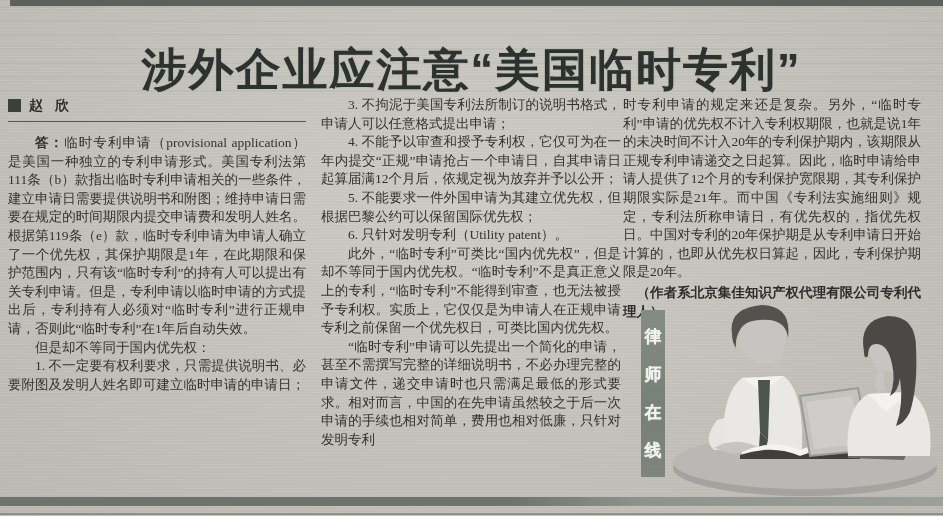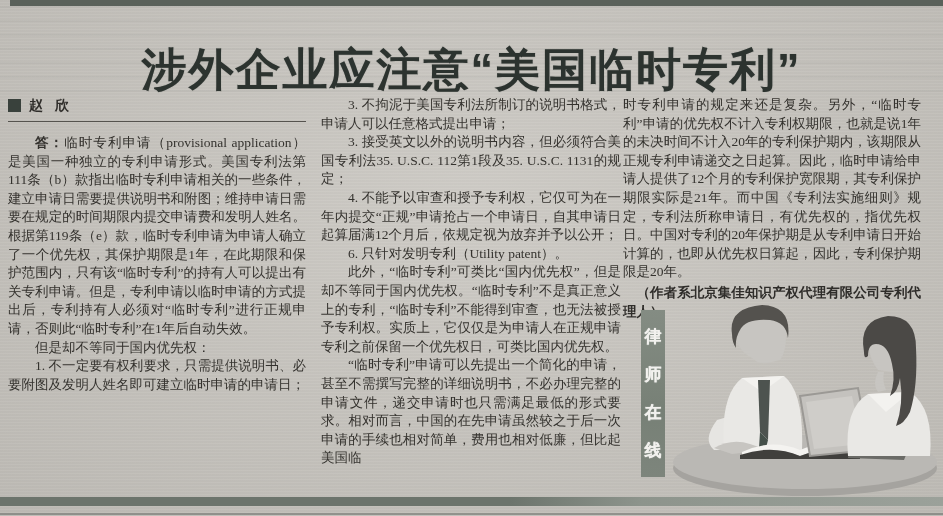--- a/index.html
+++ b/index.html
@@ -66,25 +66,25 @@
       <span>赵 欣</span>
     </div>
     <hr class="byline-rule">
     <p class="para"><span class="plabel">答：</span><span>临时专利申请（provisional application）是美国一种独立的专利申请形式。美国专利法第111条（b）款指出临时专利申请相关的一些条件，建立申请日需要提供说明书和附图；维持申请日需要在规定的时间期限内提交申请费和发明人姓名。根据第119条（e）款，临时专利申请为申请人确立了一个优先权，其保护期限是1年，在此期限和保护范围内，只有该“临时专利”的持有人可以提出有关专利申请。但是，专利申请以临时申请的方式提出后，专利持有人必须对“临时专利”进行正规申请，否则此“临时专利”在1年后自动失效。</span></p>
     <p class="para">但是却不等同于国内优先权：</p>
     <p class="para">1. 不一定要有权利要求，只需提供说明书、必要附图及发明人姓名即可建立临时申请的申请日；</p>
   </div>
 
   <div class="col col-mid">
     <p class="para">3. 不拘泥于美国专利法所制订的说明书格式，申请人可以任意格式提出申请；</p>
-    <p class="para">3. 接受英文以外的说明书内容，但必须符合美国专利法35. U.S.C. 112第1段及35. U.S.C. 1131的规定；</p>
     <p class="para">4. 不能予以审查和授予专利权，它仅可为在一年内提交“正规”申请抢占一个申请日，自其申请日起算届满12个月后，依规定视为放弃并予以公开；</p>
+    <p class="para">5. 不能要求一件外国申请为其建立优先权，但根据巴黎公约可以保留国际优先权；</p>
     <p class="para">6. 只针对发明专利（Utility patent）。</p>
     <p class="para">此外，“临时专利”可类比“国内优先权”，但是却不等同于国内优先权。“临时专利”不是真正意义上的专利，“临时专利”不能得到审查，也无法被授予专利权。实质上，它仅仅是为申请人在正规申请专利之前保留一个优先权日，可类比国内优先权。</p>
-    <p class="para">“临时专利”申请可以先提出一个简化的申请，甚至不需撰写完整的详细说明书，不必办理完整的申请文件，递交申请时也只需满足最低的形式要求。相对而言，中国的在先申请虽然较之于后一次申请的手续也相对简单，费用也相对低廉，但比起美国临</p>
+    <p class="para">“临时专利”申请可以先提出一个简化的申请，甚至不需撰写完整的详细说明书，不必办理完整的申请文件，递交申请时也只需满足最低的形式要求。相对而言，中国的在先申请虽然较之于后一次申请的手续也相对简单，费用也相对低廉，只针对发明专利</p>
   </div>
 
   <div class="col col-right">
     <p class="para no-indent">时专利申请的规定来还是复杂。另外，“临时专利”申请的优先权不计入专利权期限，也就是说1年的未决时间不计入20年的专利保护期内，该期限从正规专利申请递交之日起算。因此，临时申请给申请人提供了12个月的专利保护宽限期，其专利保护期限实际是21年。而中国《专利法实施细则》规定，专利法所称申请日，有优先权的，指优先权日。中国对专利的20年保护期是从专利申请日开始计算的，也即从优先权日算起，因此，专利保护期限是20年。</p>
     <p class="attribution">（作者系北京集佳知识产权代理有限公司专利代理人）</p>
   </div>
 
   <div class="banner">
     <span class="banner-char">律</span>
     <span class="banner-char">师</span>

